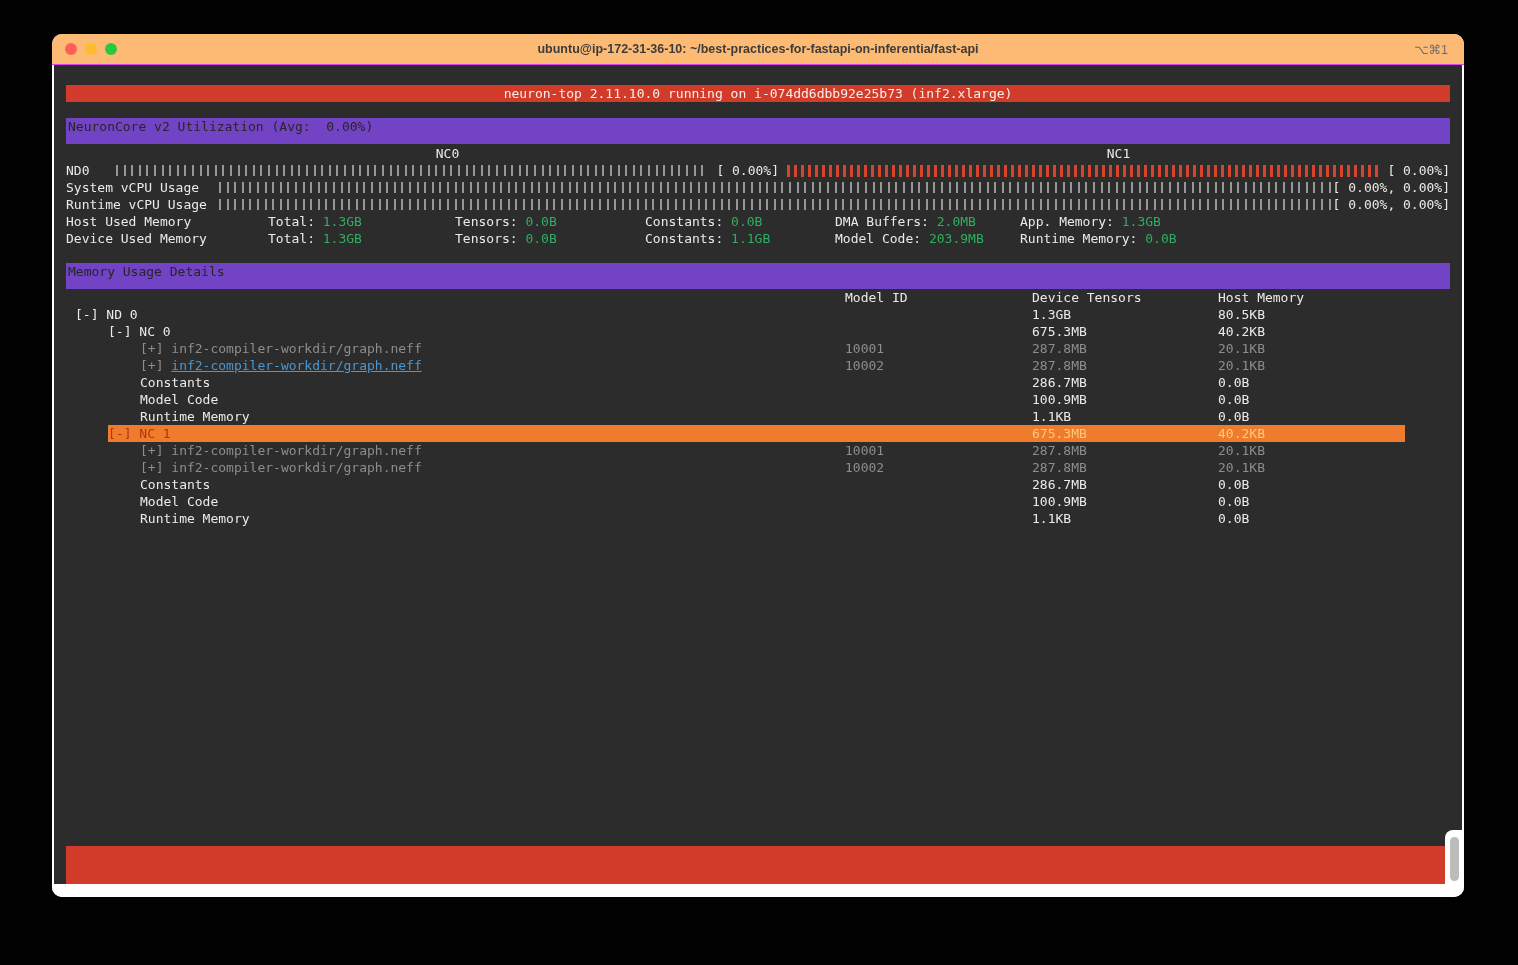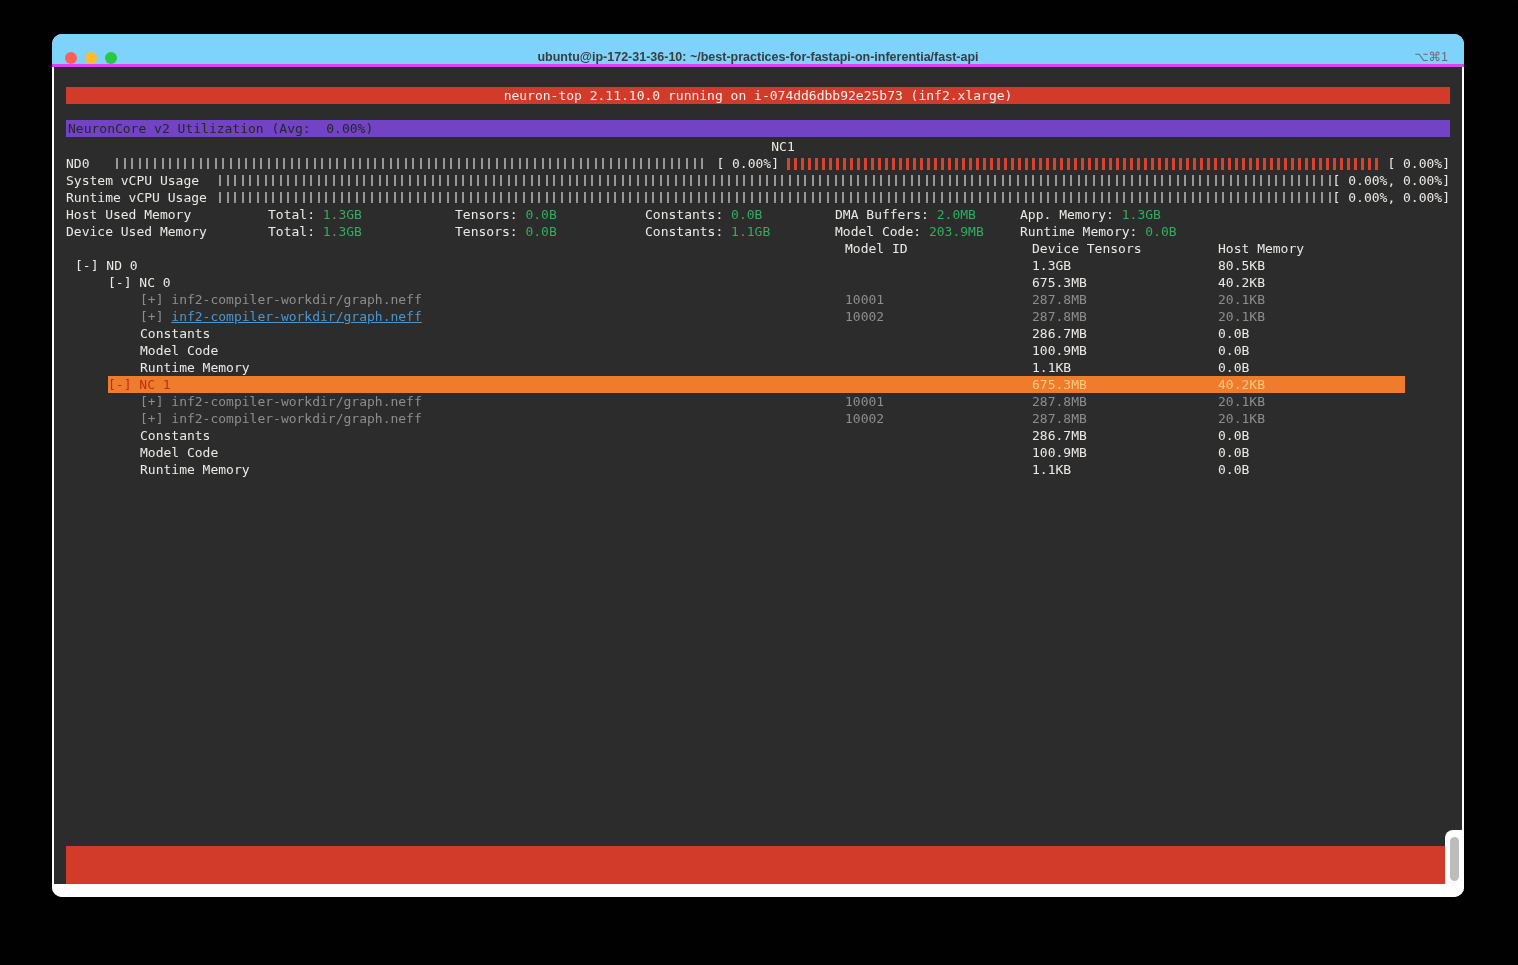--- a/index.html
+++ b/index.html
@@ -4,36 +4,36 @@
 <style>
   html,body{margin:0;padding:0}
   body{width:1518px;height:965px;background:#020202;position:relative;
        font-family:"DejaVu Sans Mono",monospace;overflow:hidden}
 
   .window{position:absolute;left:52px;top:34px;width:1412px;height:863px;
           border-radius:10px;background:#ffffff;overflow:hidden;
           display:flex;flex-direction:column;
           box-shadow:0 30px 70px rgba(0,0,0,.6),0 0 0 1px rgba(0,0,0,.4)}
 
-  .titlebar{flex:0 0 30px;background:#7dd3fc;border-bottom:3px solid #d946ef;
-            position:relative;display:flex;align-items:flex-end}
+  .titlebar{flex:0 0 30px;background:#fdba74;border-bottom:1px solid #d946ef;
+            position:relative;display:flex;align-items:center}
   .lights{display:flex;gap:8px;margin-left:13px;z-index:2}
   .light{width:12px;height:12px;border-radius:50%}
   .light.close{background:#ff5f57}.light.min{background:#febc2e}.light.zoom{background:#28c840}
   .wtitle{position:absolute;left:110px;right:110px;text-align:center;
           font:700 12.5px "Liberation Sans",sans-serif;color:#3c3c3c;white-space:nowrap;overflow:hidden}
   .wshort{position:absolute;right:16px;font:400 12.5px "Liberation Sans",sans-serif;color:#6b6b6b}
 
   .term{flex:1;margin:0 2px;background:#2c2c2c;color:#eceae6;
         font-size:13px;line-height:17px;display:flex;flex-direction:column;
         padding:20px 12px 0 12px;position:relative;overflow:hidden;white-space:pre}
   .bottomstrip{flex:0 0 13px;background:#ffffff}
 
   .banner{background:#d23b2a;color:#f6efe9;text-align:center;height:17px}
-  .phead{margin-top:16px;background:#7243c4;color:#262626;height:17px;padding-left:2px}
+  .phead{margin-top:16px;background:#7243c4;color:#262626;height:26px;padding-left:2px}
 
   .nclabels{display:flex;gap:8px;margin-top:1px}
   .ndspace{flex:0 0 42px}
   .glabel{flex:1;text-align:center}
 
   .gaugerow{display:flex;gap:8px;align-items:center}
   .ndlabel{flex:0 0 42px}
   .gauge{flex:1;display:flex;align-items:center;gap:7px;min-width:0}
   .pipes{flex:1;height:11px;background:repeating-linear-gradient(90deg,#979797 0 2px,transparent 2px 7.6px)}
   .pipes.red{height:12px;background:repeating-linear-gradient(90deg,#d9422d 0 3px,transparent 3px 7px)}
@@ -79,20 +79,21 @@
     <div class="wshort">⌥⌘1</div>
   </div>
 
   <div class="term">
 
     <div class="banner">neuron-top 2.11.10.0 running on i-074dd6dbb92e25b73 (inf2.xlarge)</div>
 
     <div class="phead">NeuronCore v2 Utilization (Avg:  0.00%)</div>
     <div class="nclabels">
       <span class="ndspace"></span>
+      <span class="glabel">NC0</span>
       <span class="glabel">NC1</span>
     </div>
     <div class="gaugerow">
       <span class="ndlabel">ND0</span>
       <div class="gauge">
         <div class="pipes"></div>
         <span class="gval">[ 0.00%]</span>
       </div>
       <div class="gauge">
         <div class="pipes red"></div>
@@ -106,20 +107,21 @@
       <span class="gval">[ 0.00%, 0.00%]</span>
     </div>
     <div class="cpurow">
       <span class="cpulabel">Runtime vCPU Usage</span>
       <div class="pipes"></div>
       <span class="gval">[ 0.00%, 0.00%]</span>
     </div>
 
     <div><div class="sumrow"><span>Host Used Memory</span><span class="sumcell"><span class="k">Total: </span><span class="v">1.3GB</span></span><span class="sumcell"><span class="k">Tensors: </span><span class="v">0.0B</span></span><span class="sumcell"><span class="k">Constants: </span><span class="v">0.0B</span></span><span class="sumcell"><span class="k">DMA Buffers: </span><span class="v">2.0MB</span></span><span class="sumcell"><span class="k">App. Memory: </span><span class="v">1.3GB</span></span></div><div class="sumrow"><span>Device Used Memory</span><span class="sumcell"><span class="k">Total: </span><span class="v">1.3GB</span></span><span class="sumcell"><span class="k">Tensors: </span><span class="v">0.0B</span></span><span class="sumcell"><span class="k">Constants: </span><span class="v">1.1GB</span></span><span class="sumcell"><span class="k">Model Code: </span><span class="v">203.9MB</span></span><span class="sumcell"><span class="k">Runtime Memory: </span><span class="v">0.0B</span></span></div></div>
 
+    <div class="phead">Memory Usage Details</div>
     <div class="detheadrow">
       <span></span>
       <span>Model ID</span>
       <span>Device Tensors</span>
       <span>Host Memory</span>
     </div>
     <div><div class="treerow"><span class="name" style="padding-left: 9px;"><span>[-] ND 0</span></span><span class="val"></span><span class="val">1.3GB</span><span class="val">80.5KB</span></div><div class="treerow"><span class="name" style="padding-left: 42px;"><span>[-] NC 0</span></span><span class="val"></span><span class="val">675.3MB</span><span class="val">40.2KB</span></div><div class="treerow dim"><span class="name" style="padding-left: 74px;"><span>[+] </span><span>inf2-compiler-workdir/graph.neff</span></span><span class="val">10001</span><span class="val">287.8MB</span><span class="val">20.1KB</span></div><div class="treerow dim"><span class="name" style="padding-left: 74px;"><span>[+] </span><span class="link">inf2-compiler-workdir/graph.neff</span></span><span class="val">10002</span><span class="val">287.8MB</span><span class="val">20.1KB</span></div><div class="treerow"><span class="name" style="padding-left: 74px;"><span>Constants</span></span><span class="val"></span><span class="val">286.7MB</span><span class="val">0.0B</span></div><div class="treerow"><span class="name" style="padding-left: 74px;"><span>Model Code</span></span><span class="val"></span><span class="val">100.9MB</span><span class="val">0.0B</span></div><div class="treerow"><span class="name" style="padding-left: 74px;"><span>Runtime Memory</span></span><span class="val"></span><span class="val">1.1KB</span><span class="val">0.0B</span></div><div class="treerow sel"><span class="name" style="padding-left: 42px;"><span>[-] NC 1</span></span><span class="val"></span><span class="val">675.3MB</span><span class="val">40.2KB</span></div><div class="treerow dim"><span class="name" style="padding-left: 74px;"><span>[+] </span><span>inf2-compiler-workdir/graph.neff</span></span><span class="val">10001</span><span class="val">287.8MB</span><span class="val">20.1KB</span></div><div class="treerow dim"><span class="name" style="padding-left: 74px;"><span>[+] </span><span>inf2-compiler-workdir/graph.neff</span></span><span class="val">10002</span><span class="val">287.8MB</span><span class="val">20.1KB</span></div><div class="treerow"><span class="name" style="padding-left: 74px;"><span>Constants</span></span><span class="val"></span><span class="val">286.7MB</span><span class="val">0.0B</span></div><div class="treerow"><span class="name" style="padding-left: 74px;"><span>Model Code</span></span><span class="val"></span><span class="val">100.9MB</span><span class="val">0.0B</span></div><div class="treerow"><span class="name" style="padding-left: 74px;"><span>Runtime Memory</span></span><span class="val"></span><span class="val">1.1KB</span><span class="val">0.0B</span></div></div>
 
     <div class="statusbar">
       <div class="tabline">

